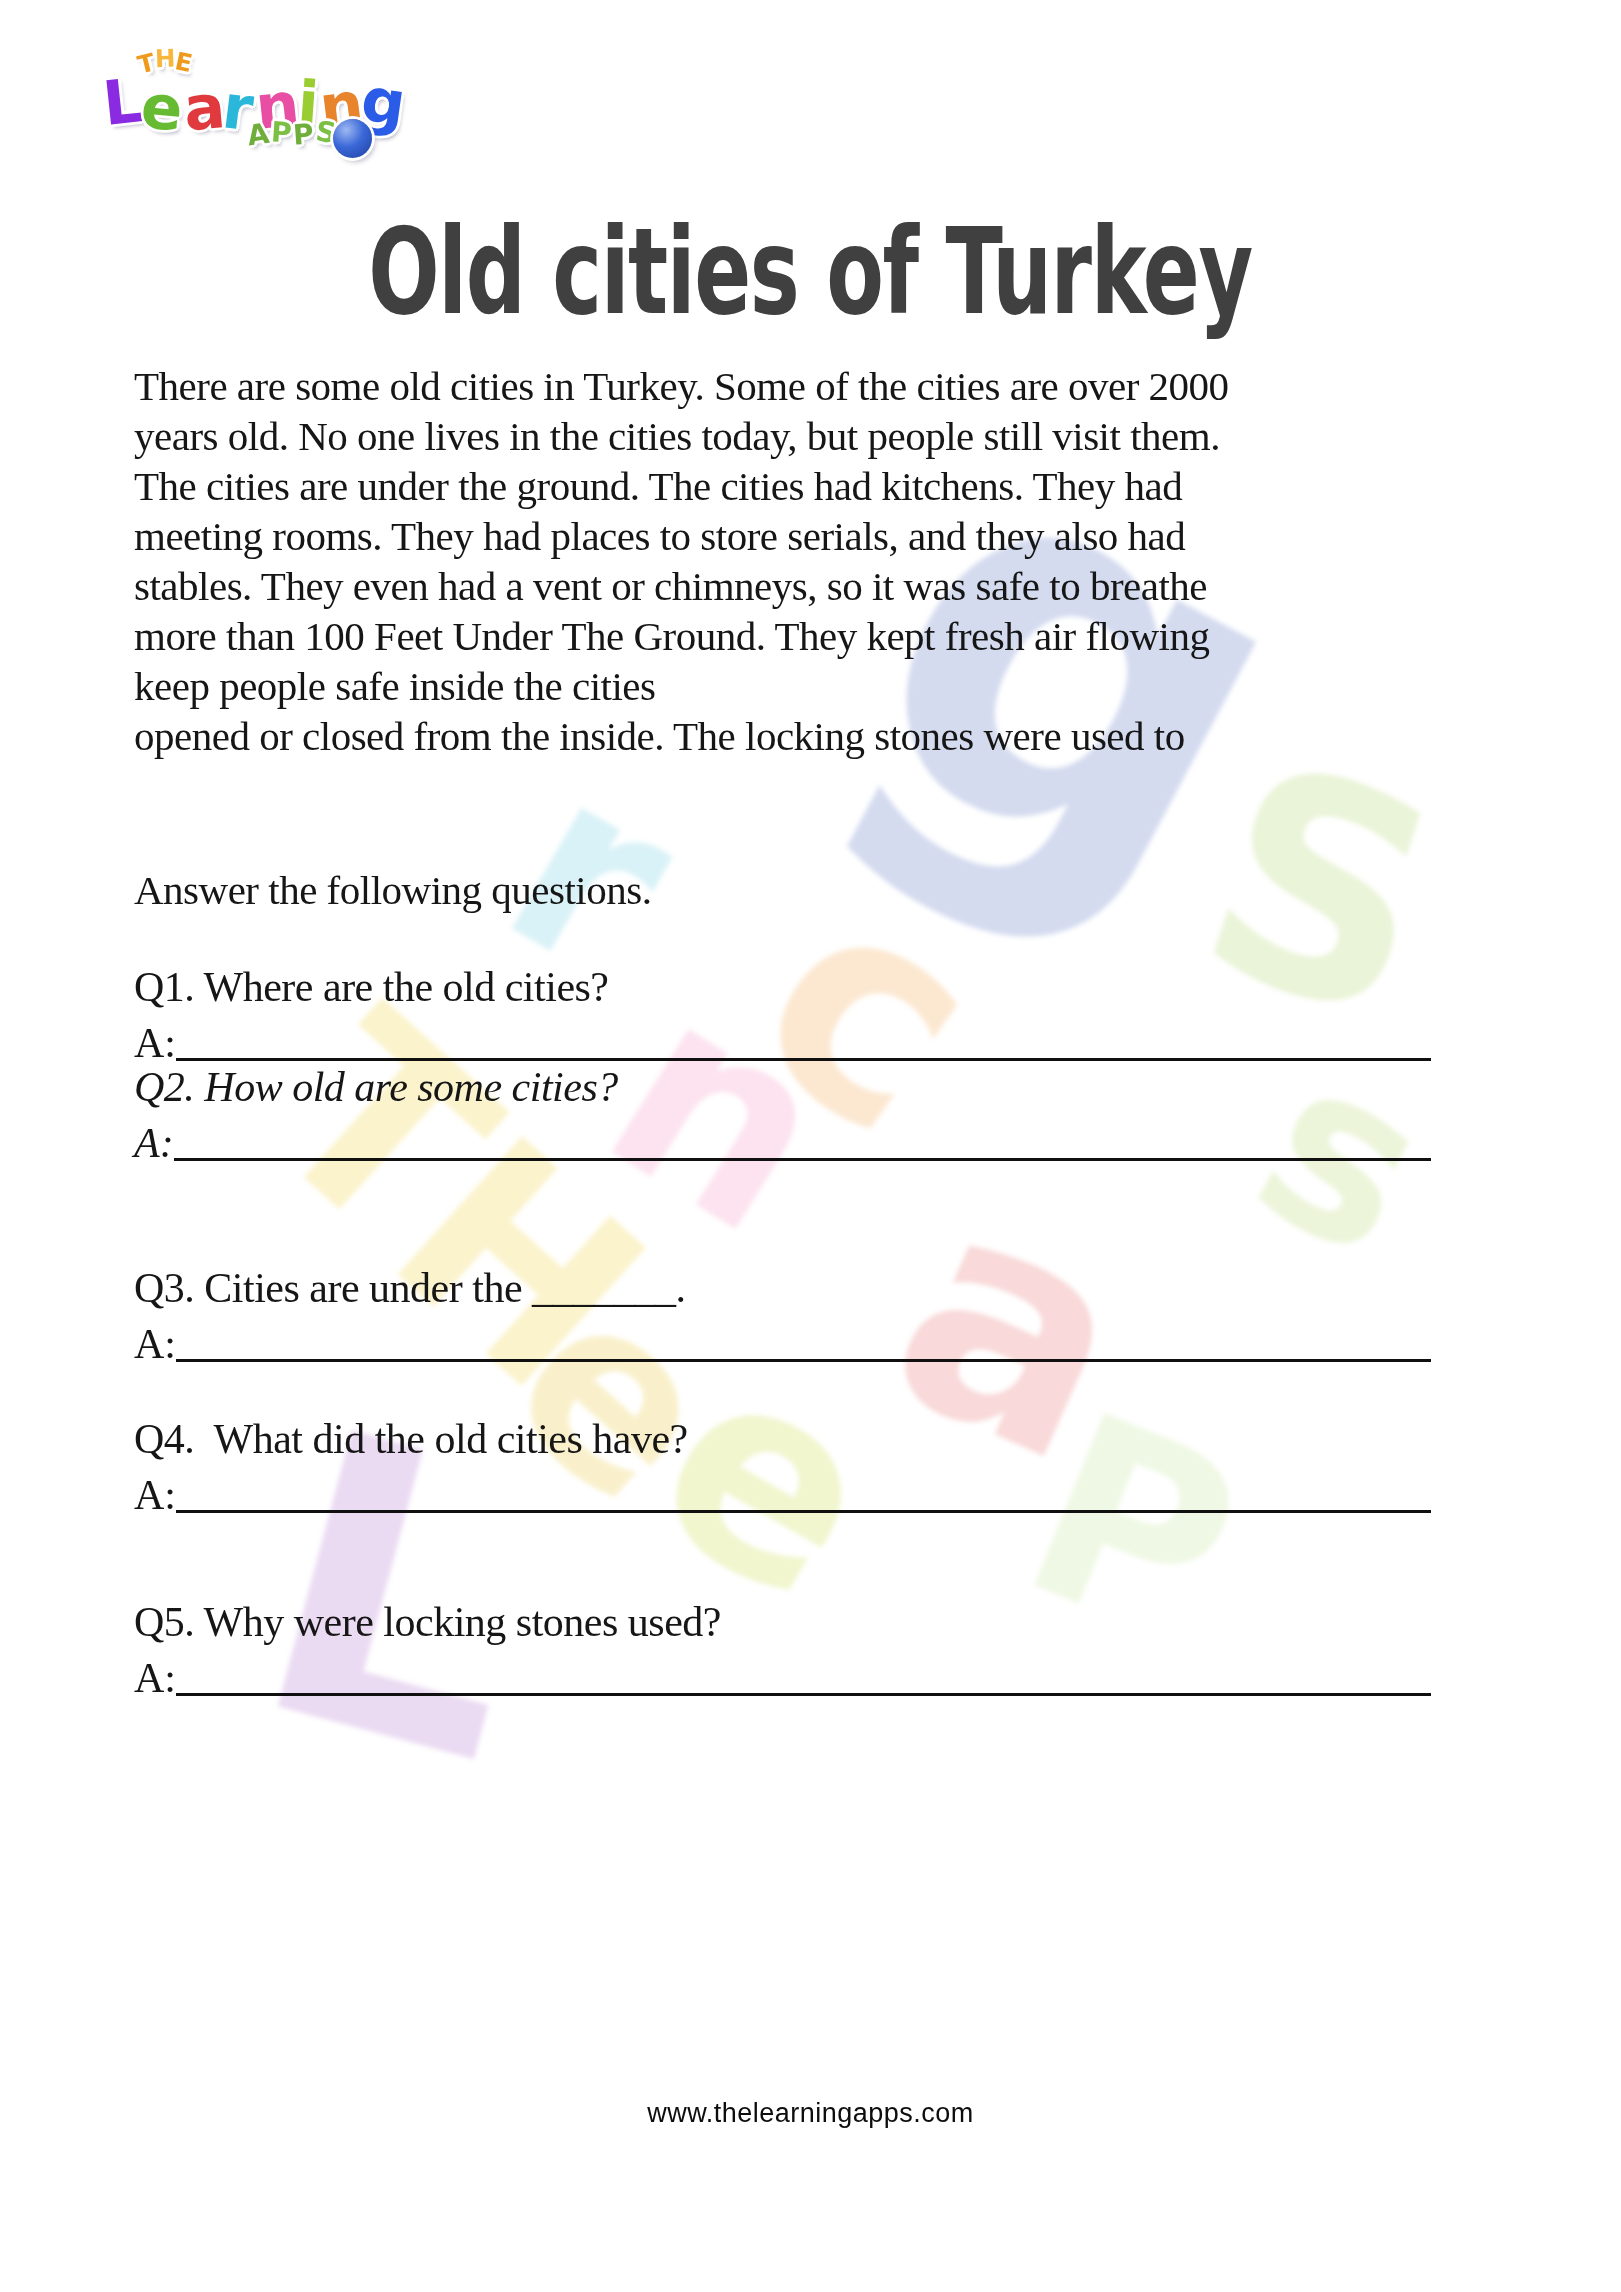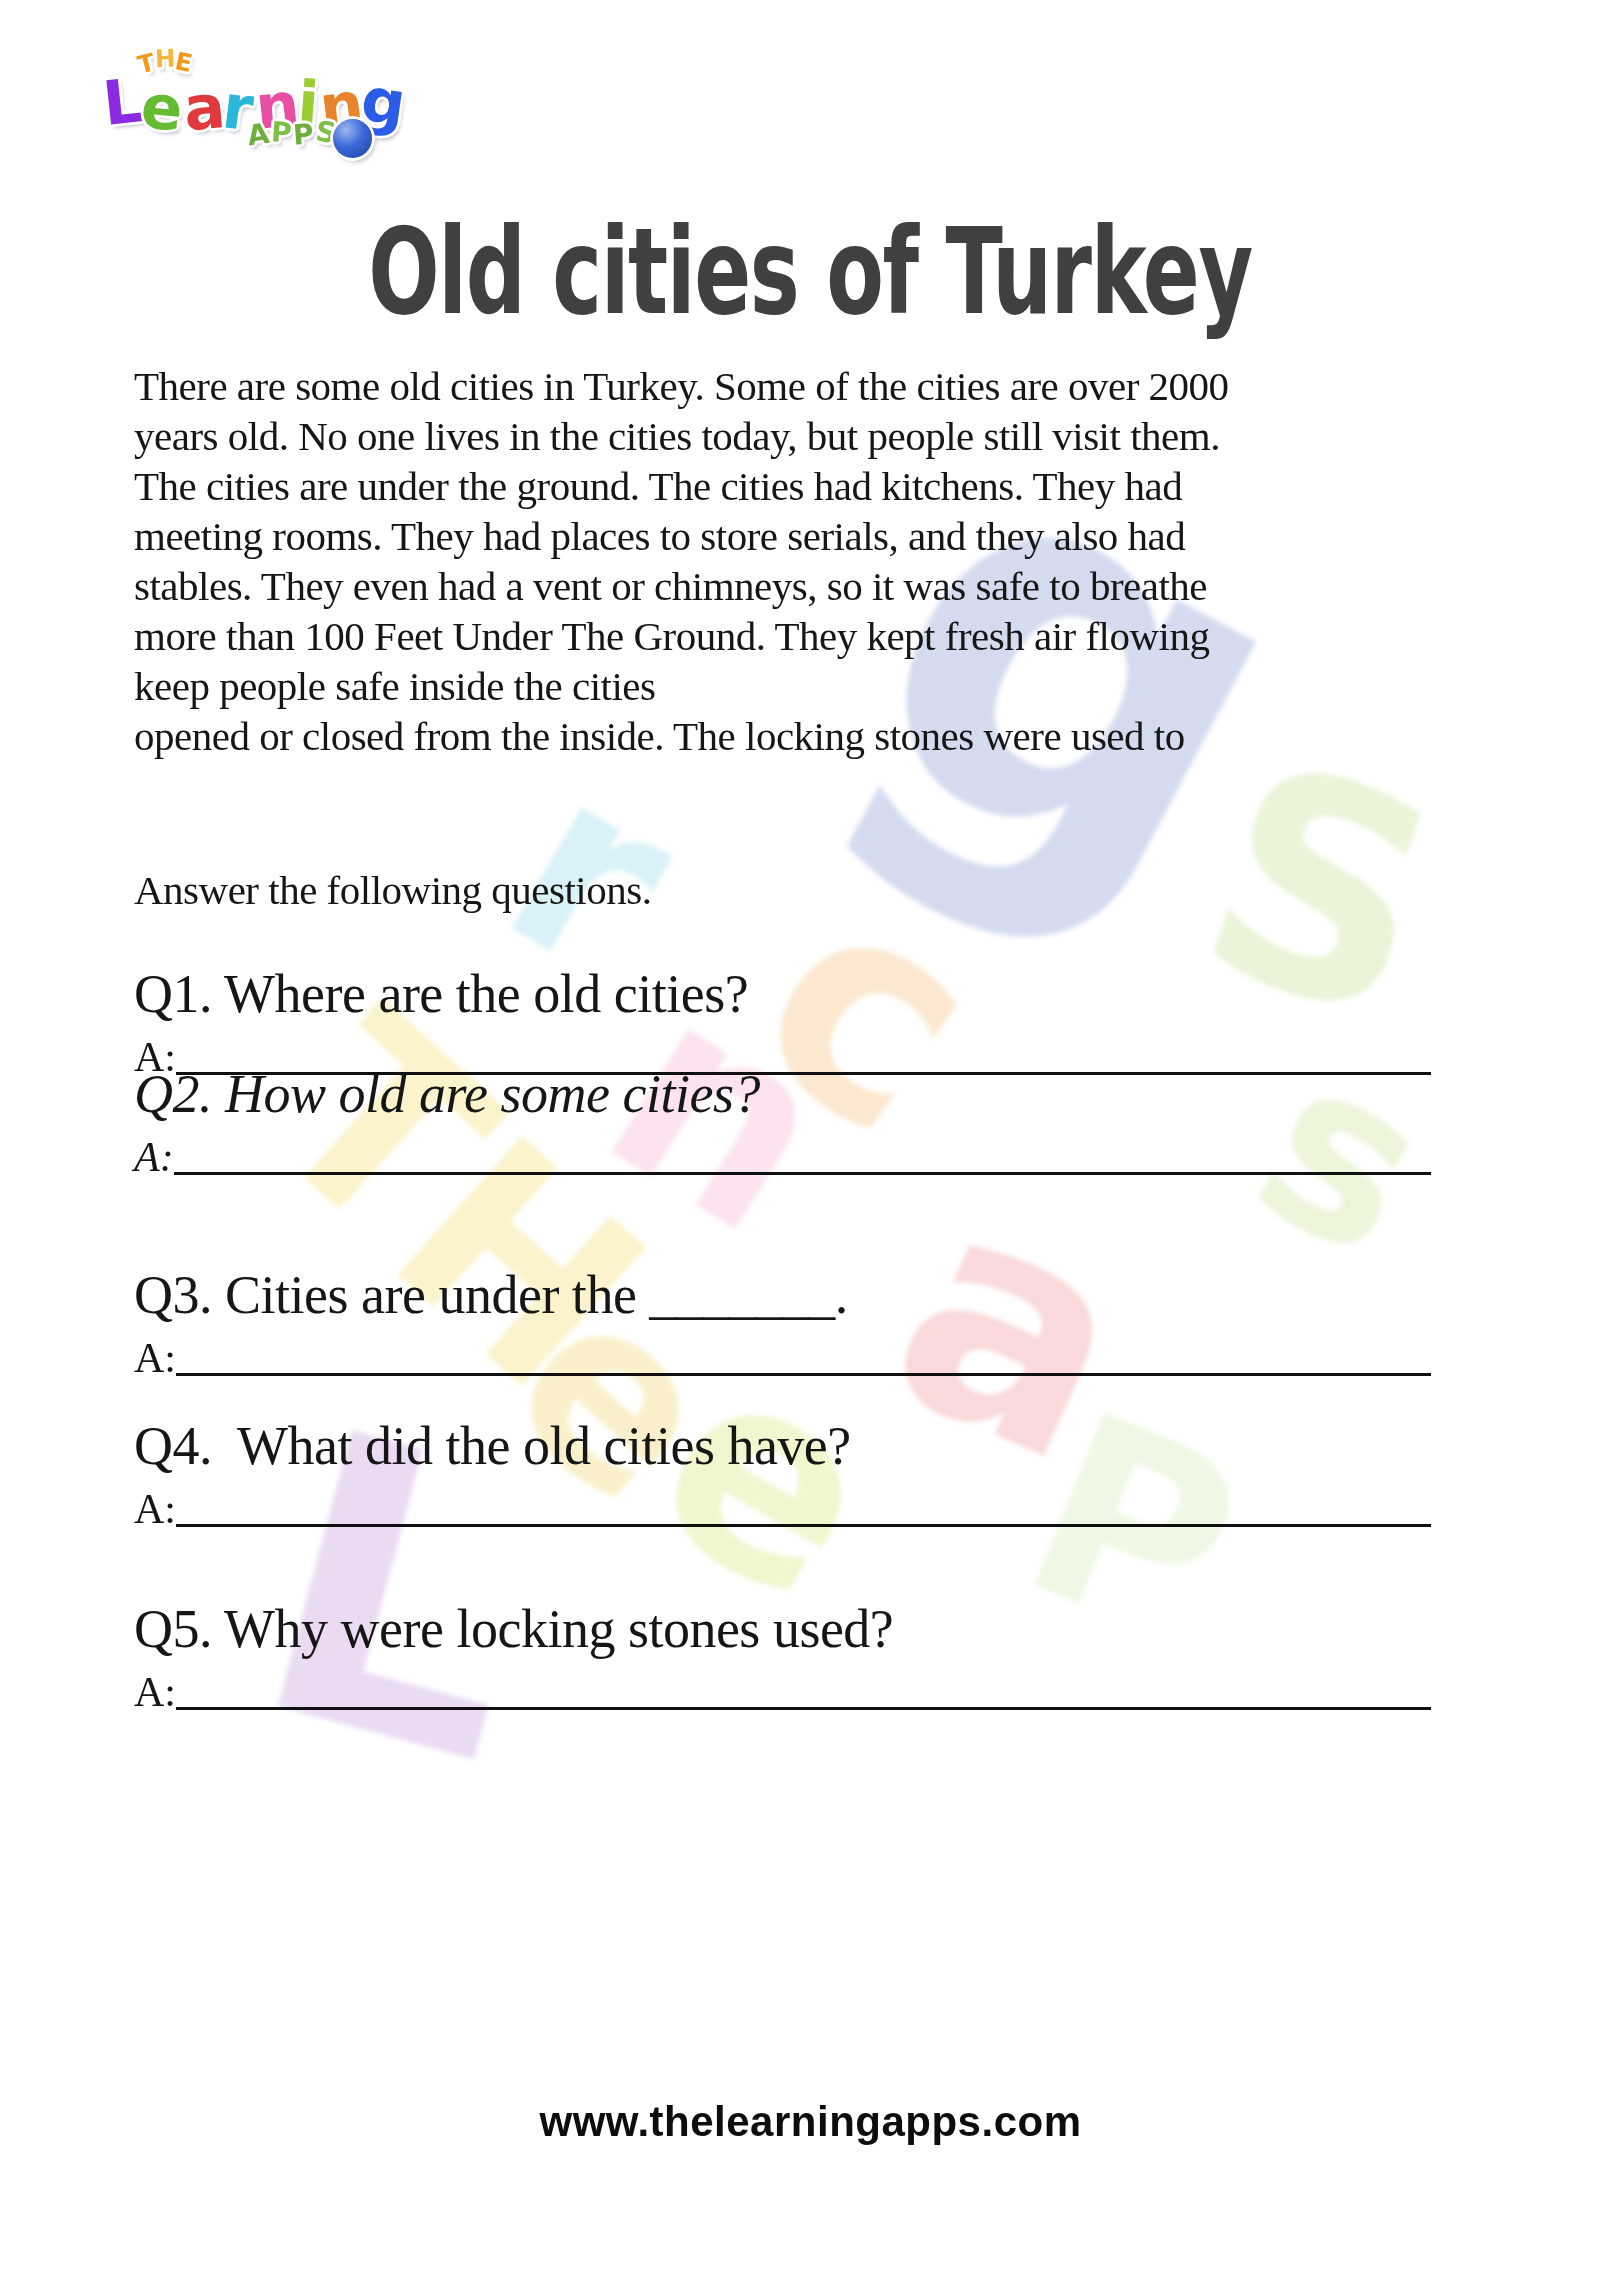--- a/index.html
+++ b/index.html
@@ -28,28 +28,28 @@
   .title{position:absolute;top:202px;left:0;width:100%;margin:0;text-align:center;
          font-family:"DejaVu Sans",sans-serif;font-weight:700;font-size:120px;color:#404040;}
   .title-inner{display:inline-block;transform:scaleX(.70);transform-origin:center;letter-spacing:-2px;}
 
   
   .intro{position:absolute;left:134px;top:361px;font-size:41px;line-height:50px;
          letter-spacing:-0.5px;white-space:nowrap;font-family:Liberation Serif, serif;}
   .prompt{position:absolute;left:134px;top:866px;font-size:41px;letter-spacing:-0.5px;}
 
   .qa{position:absolute;left:134px;width:1297px;}
-  .q-text{font-size:54px;letter-spacing:-0.5px;white-space:pre;}
+  .q-text{font-size:42px;letter-spacing:-0.5px;white-space:pre;}
   .a-row{display:flex;align-items:stretch;margin-top:7.8px;}
   .a-prefix{font-size:42px;flex:0 0 auto;}
   .a-line{flex:1 1 auto;border-bottom:3.9px solid #101010;margin-bottom:7.8px;min-height:39px;}
 
   
   .footer{position:absolute;top:2098px;left:0;width:100%;text-align:center;
-          font-family:"Liberation Sans",sans-serif;font-weight:bold;font-size:42px;
+          font-family:"Liberation Sans",sans-serif;font-weight:normal;font-size:27px;
           letter-spacing:0.5px;color:#0d0d0d;}
 </style>
 </head>
 <body>
 
 <div class="page">
 
   <div class="watermark">
       <span class="wm-letter" style="left: 902px; top: 412px; font-size: 510px; color: rgb(147, 165, 216); opacity: 0.4; transform: rotate(28deg);">g</span>
       <span class="wm-letter" style="left: 784px; top: 863px; font-size: 294px; color: rgb(244, 178, 102); opacity: 0.3; transform: rotate(35deg);">c</span>

